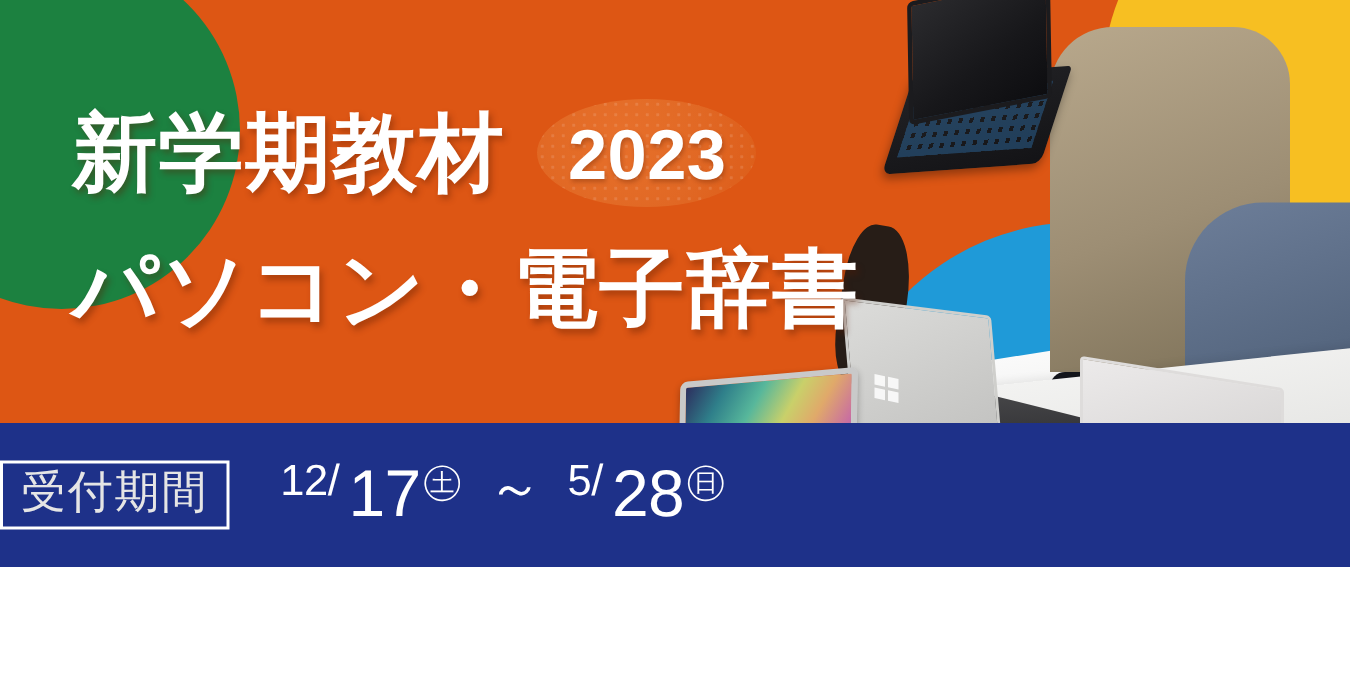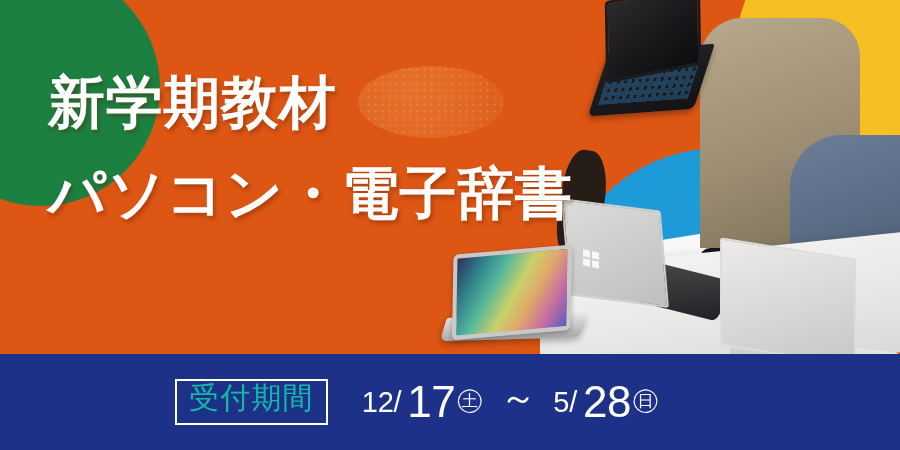--- a/index.html
+++ b/index.html
@@ -1,20 +1,20 @@
 <!DOCTYPE html>
 <html><head>
 <meta charset="utf-8">
 <style>
   html,body{margin:0;padding:0;background:#fff;}
   body{font-family:"Liberation Sans","DejaVu Sans",sans-serif;}
 
   #banner{
     position:relative;
-    width:900px;height:450px;
+    width:900px;height:378px;
     overflow:hidden;
     background:#dd5614;
     user-select:none;
   }
 
   
   .circle{position:absolute;border-radius:50%;}
 
   #green-circle{
     left:-78px;top:-32px;
@@ -262,35 +262,34 @@
 
   
   #footer-bar{
     position:absolute;left:0;bottom:0;
     width:900px;height:96px;
     background:#1e3189;
     display:flex;align-items:center;
     z-index:40;
   }
   #period-label{
-    margin-left:175px;
     border:2px solid #ffffff;
     padding:3px 12px 5px 12px;
-    color:#14b8a6;
-    font-family:Liberation Mono, monospace;
+    color:#e5e5e5;
+    font-family:Liberation Sans, sans-serif;
     font-size:30px;
     line-height:1.12;
     letter-spacing:.04em;
     white-space:nowrap;
   }
   #period-dates{
     margin-left:34px;
     color:#fff;
     font-family:"Liberation Sans","DejaVu Sans",sans-serif;
-    display:flex;align-items:center;
+    display:flex;align-items:flex-start;
     white-space:nowrap;
   }
   .date-mm{font-size:29px;font-weight:normal;letter-spacing:-.01em;}
   .date-dd{font-size:44px;font-weight:normal;margin-left:6px;letter-spacing:-.01em;}
   .date-dow{
     font-size:27px;
     font-family:"DejaVu Sans",sans-serif;
     margin-left:1px;
     position:relative;top:-2px;
   }
@@ -366,20 +365,21 @@
 
   <div class="circle" id="green-circle"></div>
 
   <div id="left-scrim"></div>
 
   <div id="headline">
     <div class="title-row">
       <div class="title-line" id="title-line-1">新学期教材</div>
       <div id="year-badge-wrap">
         <div id="year-ellipse"></div>
+        <div id="year-text">2023</div>
       </div>
     </div>
     <div class="title-line" id="title-line-2">パソコン・電子辞書</div>
   </div>
 
 
   <div id="footer-bar">
     <div id="period-label">受付期間</div>
     <div id="period-dates">
       <span class="date-mm">12/</span>

